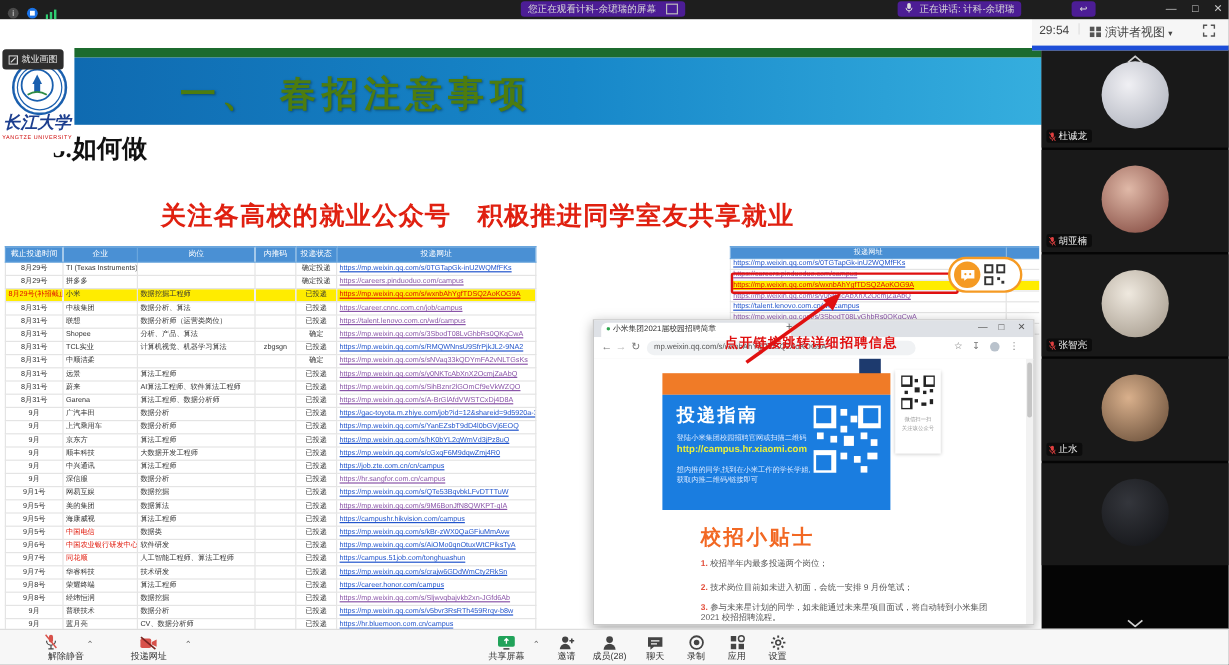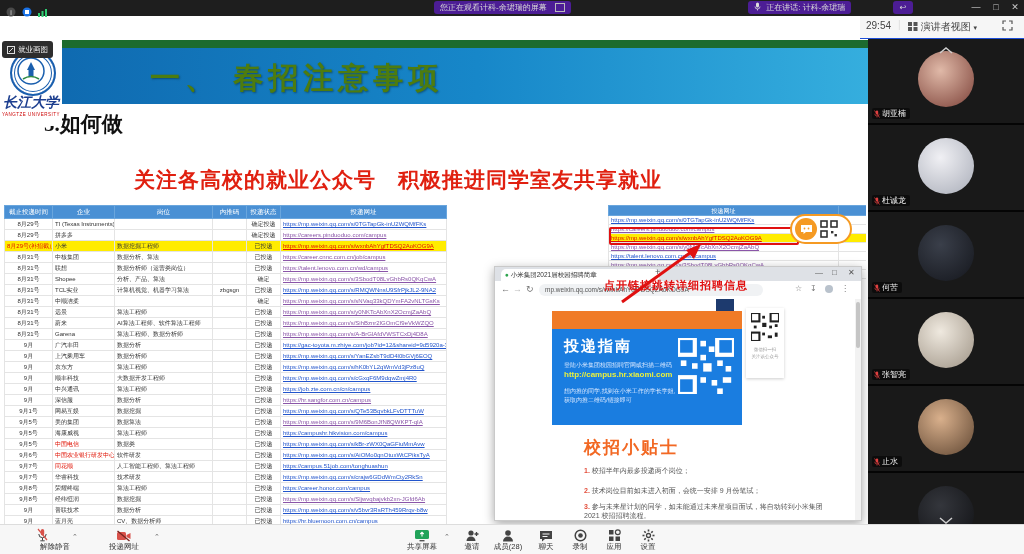--- a/index.html
+++ b/index.html
@@ -7,21 +7,21 @@
        font-family:"Liberation Sans","DejaVu Sans",sans-serif;}
   .abs{position:absolute;}
   
   .topbar{position:absolute;left:0;top:0;width:1024px;height:16px;background:#1e1e1e;z-index:60;}
   .tb-ico{position:absolute;top:3px;width:10px;height:10px;}
   .pill{position:absolute;top:1px;height:13px;background:#4c1d95;border-radius:3px;color:#d8d8d8;
         font-size:8px;line-height:13px;padding:0 6px;white-space:nowrap;}
   .winbtn{position:absolute;top:0;color:#c8c8c8;font-size:9px;line-height:15px;width:16px;text-align:center;}
   
   .subbar{position:absolute;left:860px;top:16px;width:164px;height:22px;background:#f6f6f6;
-          border-bottom:1px solid #1d4ed8;color:#444;font-size:10px;z-index:55;}
+          border-bottom:4px solid #1d4ed8;color:#444;font-size:10px;z-index:55;}
   
   .sidebar{position:absolute;left:868px;top:38px;width:156px;height:486px;background:#050505;z-index:50;}
   .tile{position:relative;width:156px;height:85px;background:#191919;margin-bottom:2px;overflow:hidden;}
   .avatar{position:absolute;left:50px;top:13px;width:56px;height:56px;border-radius:50%;}
   .label{position:absolute;left:4px;bottom:4px;background:rgba(0,0,0,.5);border-radius:2px;
          color:#eee;font-size:8px;line-height:11px;padding:0 4px 0 2px;display:flex;align-items:center;gap:2px;}
   .chev{position:absolute;left:70px;width:16px;height:8px;z-index:5;}
   
   .bottombar{position:absolute;left:0;top:524px;width:1024px;height:30px;background:#f7f7f7;
              border-top:1px solid #ddd;z-index:60;}
@@ -626,54 +626,43 @@
   </span>
 </div>
 
 <div class="sidebar">
   <div class="chev" style="top:2px;"><svg width="16" height="8">
           <path d="M2 7 L8 2 L14 7" fill="none" stroke="#cfcfcf" stroke-width="1.5"></path>
         </svg></div>
   <div class="tiles">
 
       <div class="tile">
+        <div class="avatar" style="background: radial-gradient(circle at 40% 35%, rgb(240, 240, 244), rgb(169, 173, 184));"></div>
+        <div class="label">
+          <svg width="6" height="8" viewBox="0 0 6 8">
+              <rect x="1.8" y="0.5" width="2.4" height="4" rx="1.2" fill="#e04040"></rect>
+              <path d="M0.8 3.8 a2.2 2.2 0 0 0 4.4 0 M3 6.2 v1.3" stroke="#e04040" stroke-width="0.7" fill="none"></path>
+              <line x1="0.5" y1="0.5" x2="5.5" y2="7.5" stroke="#e04040" stroke-width="0.8"></line>
+            </svg>
+          <span>杜诚龙</span>
+        </div>
+      </div>
+
+      <div class="tile">
         <div class="avatar" style="background: radial-gradient(circle at 40% 35%, rgb(224, 185, 168), rgb(124, 65, 56));"></div>
         <div class="label">
           <svg width="6" height="8" viewBox="0 0 6 8">
               <rect x="1.8" y="0.5" width="2.4" height="4" rx="1.2" fill="#e04040"></rect>
               <path d="M0.8 3.8 a2.2 2.2 0 0 0 4.4 0 M3 6.2 v1.3" stroke="#e04040" stroke-width="0.7" fill="none"></path>
               <line x1="0.5" y1="0.5" x2="5.5" y2="7.5" stroke="#e04040" stroke-width="0.8"></line>
             </svg>
           <span>胡亚楠</span>
         </div>
       </div>
 
-      <div class="tile">
-        <div class="avatar" style="background: radial-gradient(circle at 40% 35%, rgb(240, 240, 244), rgb(169, 173, 184));"></div>
-        <div class="label">
-          <svg width="6" height="8" viewBox="0 0 6 8">
-              <rect x="1.8" y="0.5" width="2.4" height="4" rx="1.2" fill="#e04040"></rect>
-              <path d="M0.8 3.8 a2.2 2.2 0 0 0 4.4 0 M3 6.2 v1.3" stroke="#e04040" stroke-width="0.7" fill="none"></path>
-              <line x1="0.5" y1="0.5" x2="5.5" y2="7.5" stroke="#e04040" stroke-width="0.8"></line>
-            </svg>
-          <span>杜诚龙</span>
-        </div>
-      </div>
-
-      <div class="tile">
-        <div class="avatar" style="background: radial-gradient(circle at 40% 35%, rgb(58, 63, 74), rgb(20, 22, 28));"></div>
-        <div class="label">
-          <svg width="6" height="8" viewBox="0 0 6 8">
-              <rect x="1.8" y="0.5" width="2.4" height="4" rx="1.2" fill="#e04040"></rect>
-              <path d="M0.8 3.8 a2.2 2.2 0 0 0 4.4 0 M3 6.2 v1.3" stroke="#e04040" stroke-width="0.7" fill="none"></path>
-              <line x1="0.5" y1="0.5" x2="5.5" y2="7.5" stroke="#e04040" stroke-width="0.8"></line>
-            </svg>
-          <span>何苦</span>
-        </div>
-      </div>
 
       <div class="tile">
         <div class="avatar" style="background: radial-gradient(circle at 40% 35%, rgb(239, 233, 223), rgb(158, 147, 133));"></div>
         <div class="label">
           <svg width="6" height="8" viewBox="0 0 6 8">
               <rect x="1.8" y="0.5" width="2.4" height="4" rx="1.2" fill="#e04040"></rect>
               <path d="M0.8 3.8 a2.2 2.2 0 0 0 4.4 0 M3 6.2 v1.3" stroke="#e04040" stroke-width="0.7" fill="none"></path>
               <line x1="0.5" y1="0.5" x2="5.5" y2="7.5" stroke="#e04040" stroke-width="0.8"></line>
             </svg>
           <span>张智亮</span>

